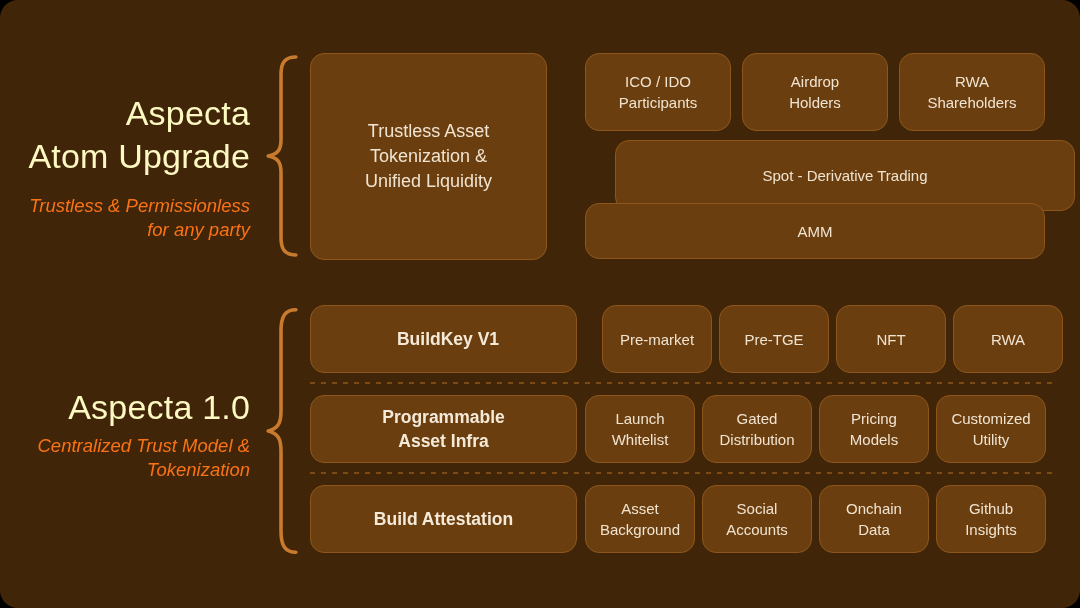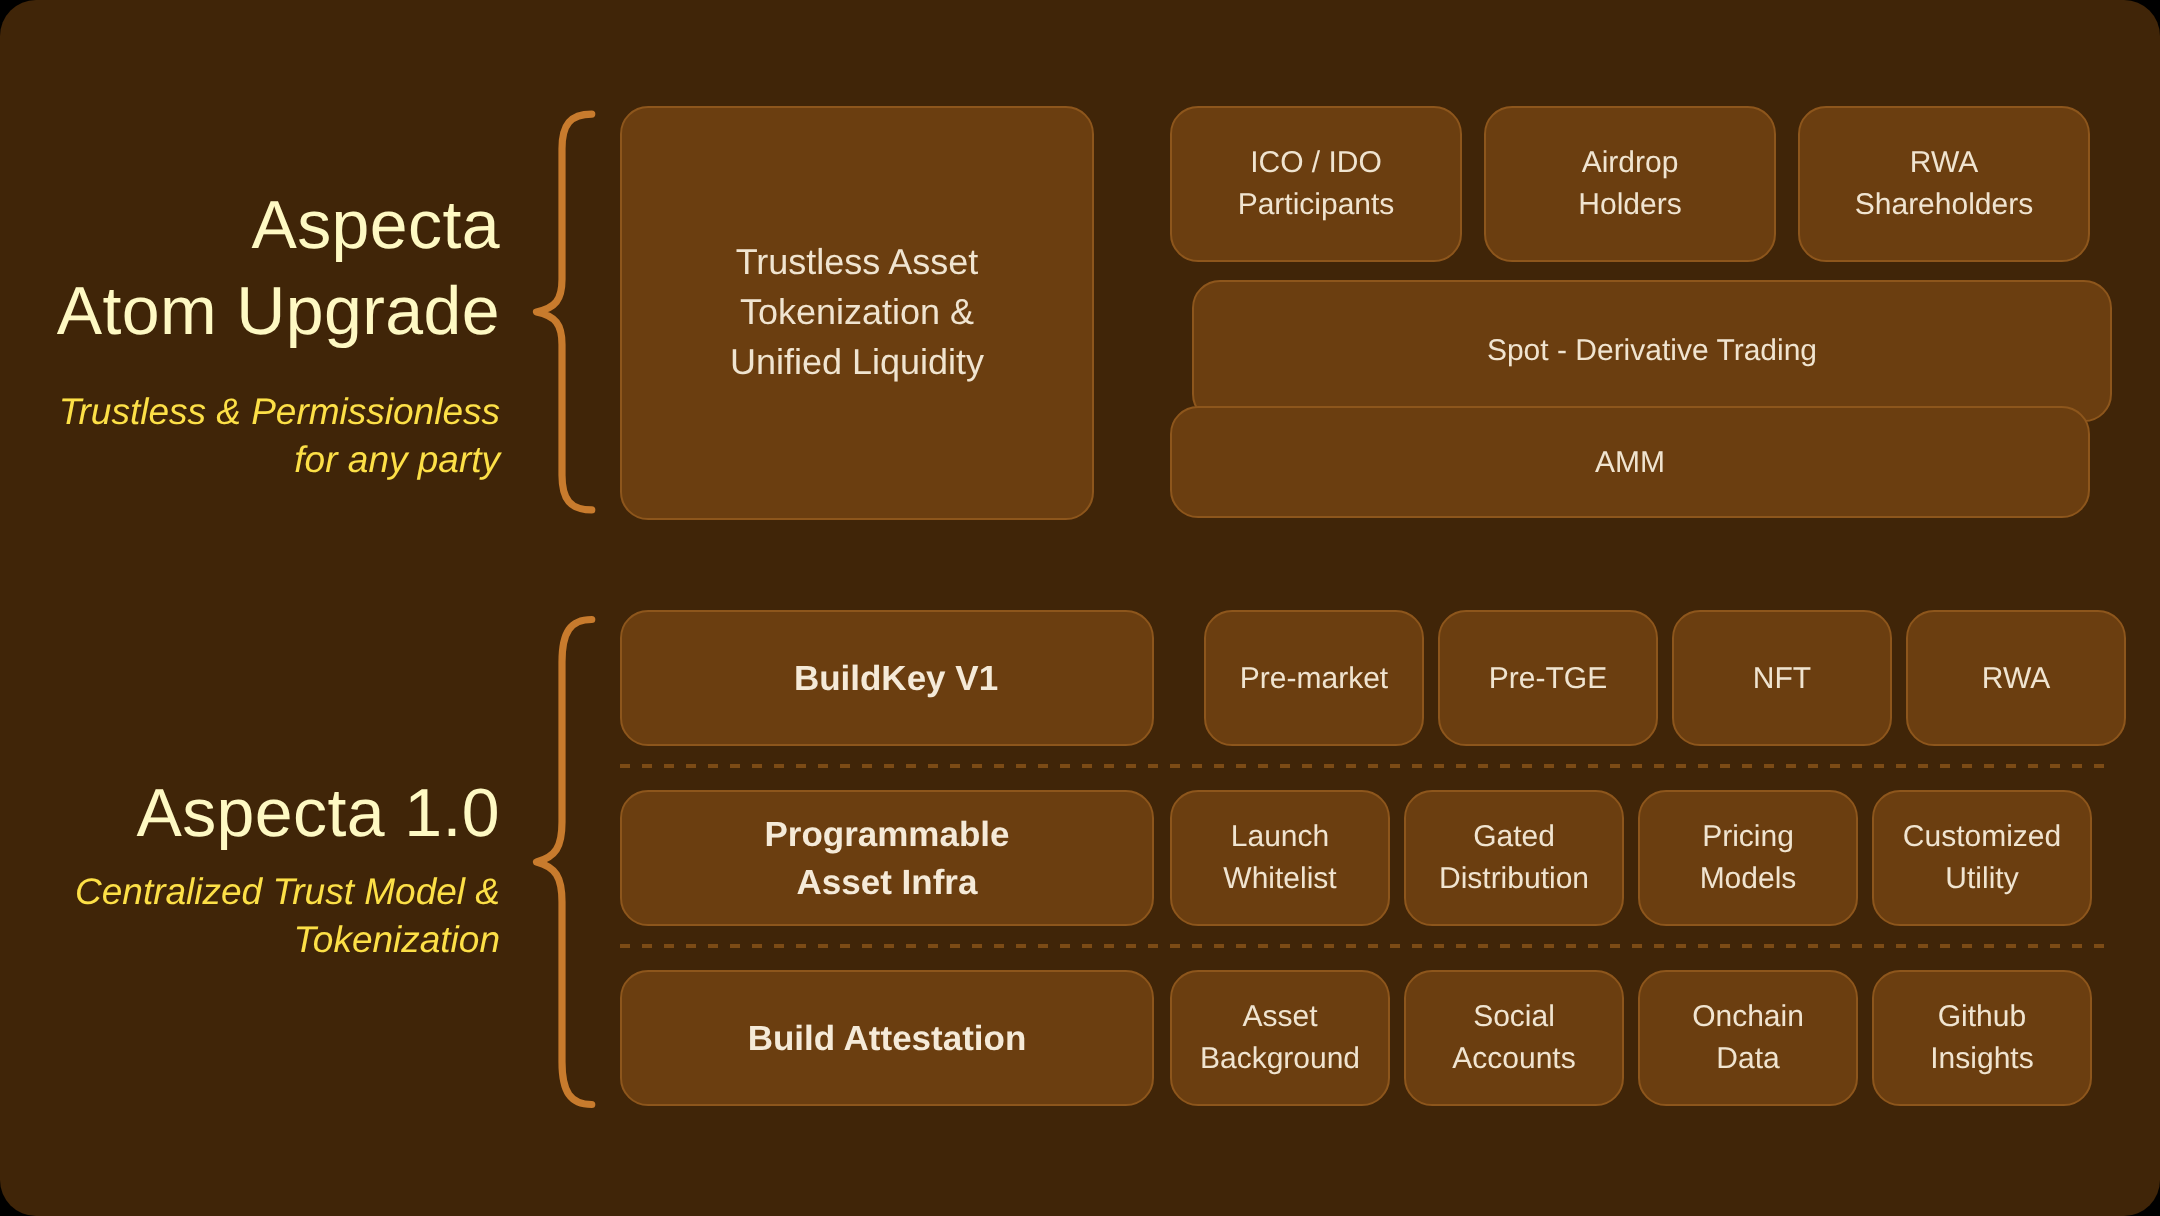--- a/index.html
+++ b/index.html
@@ -16,21 +16,21 @@
   
   .hdr { position:absolute; left:18px; width:232px; text-align:right; }
   .hdr-top { top:92px; }
   .hdr-bottom { top:386px; }
   .hdr .title {
     font-size:34px; font-weight:400; color:#fef9c3;
     line-height:1.26; white-space:pre-line; letter-spacing:.2px;
   }
   .hdr .subtitle {
     margin-top:16px; font-size:18.5px; font-style:italic;
-    color:#fde047; line-height:1.32; white-space:pre-line;
+    color:#f97316; line-height:1.32; white-space:pre-line;
   }
   .hdr-bottom .subtitle { margin-top:5px; }
 
   
   .brace { position:absolute; left:264px; width:34px; }
   .brace-top { top:54px; height:204px; }
   .brace-bottom { top:306px; height:250px; }
   .brace svg { width:100%; height:100%; display:block; }
   .brace path {
     fill:none; stroke:#C87B2D; stroke-width:3.6;
@@ -44,21 +44,21 @@
     display:flex; align-items:center; justify-content:center;
     text-align:center; color:#F0E4D0; font-size:15px;
     line-height:1.4; white-space:pre-line; padding:4px 8px;
   }
 
   
   .main-box   { left:310px; top:53px;  width:237px; height:207px; font-size:18px; }
   .aud-row    { position:absolute; left:585px; top:53px;  width:460px; height:78px;
                 display:flex; gap:11px; }
   .aud-row .box { position:relative; flex:1; height:100%; }
-  .wide-spot  { left:596px; top:140px; width:460px; height:71px; }
+  .wide-spot  { left:615px; top:140px; width:460px; height:71px; }
   .wide-amm   { left:585px; top:203px; width:460px; height:56px; }
 
   
   .label-box  { left:310px; width:267px; height:68px;
                 font-weight:700; font-size:17.5px; color:#F5EAD8; }
   .item-row   { position:absolute; left:585px; width:461px; height:68px;
                 display:flex; gap:7px; }
   .item-row .box { position:relative; flex:1; height:100%; }
   .row-1 { top:305px;padding-left:17px; } .row-2 { top:395px; } .row-3 { top:485px; }
 

